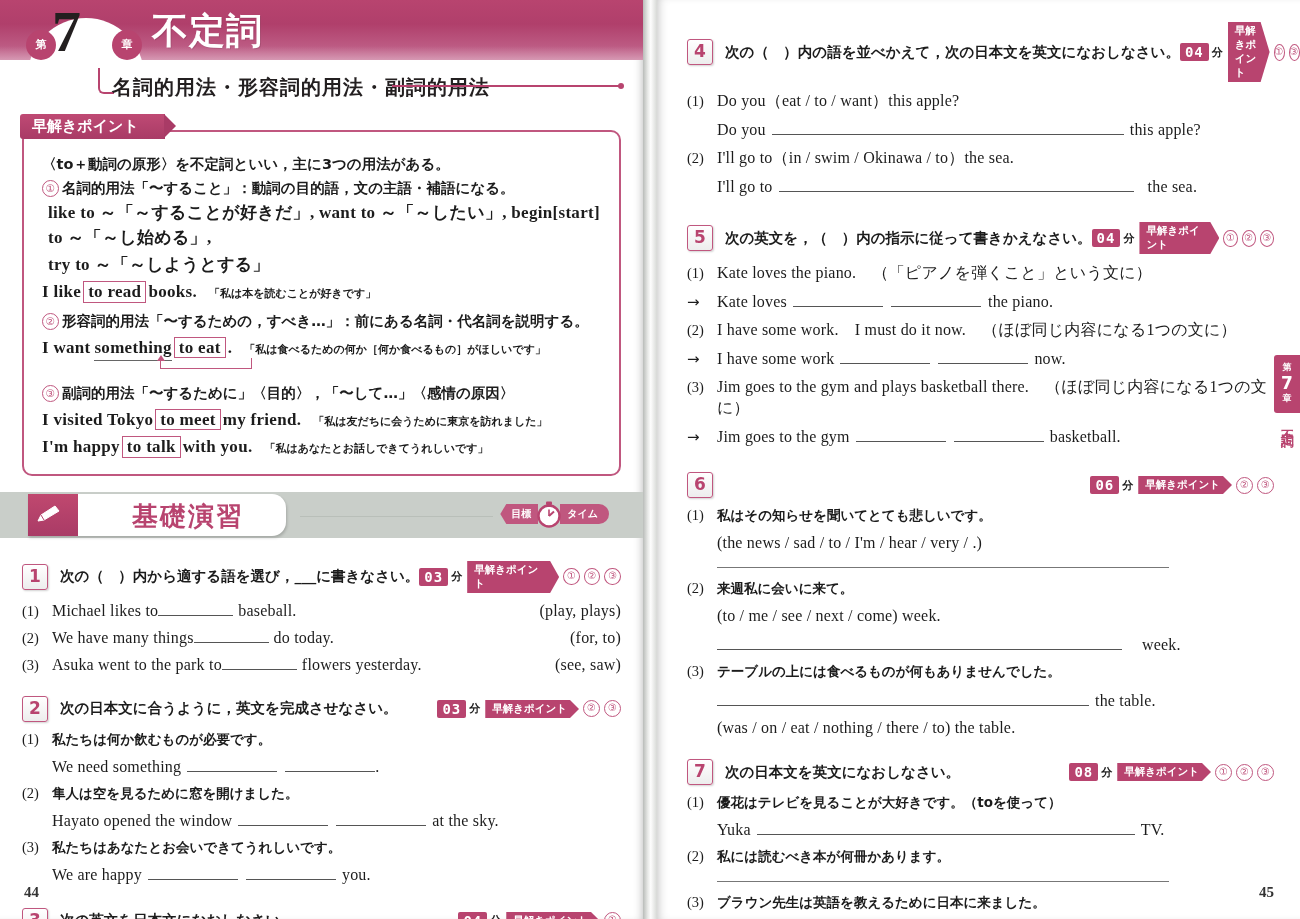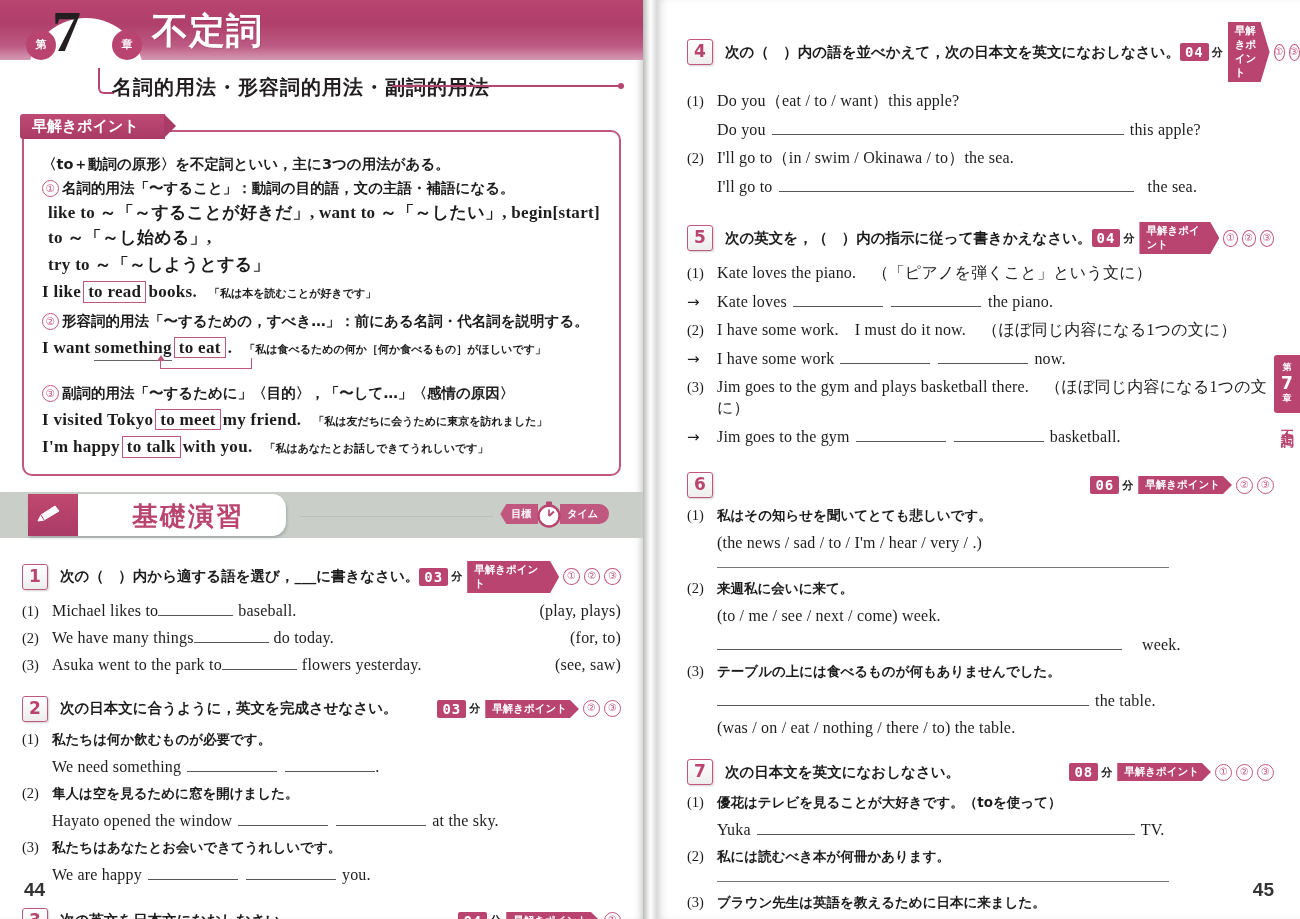--- a/index.html
+++ b/index.html
@@ -116,22 +116,22 @@
   .qline{font-size:15px;color:#1c1c1c;margin-top:9px;display:flex;align-items:baseline;}
   .qlab{width:30px;flex:0 0 auto;font-family:"Liberation Serif",serif;font-size:14.5px;}
   .qlab-ar{width:30px;flex:0 0 auto;font-family:"DejaVu Sans",sans-serif;font-size:15px;color:#1c1c1c;}
   .qtext{font-family:"Liberation Serif",serif;font-size:16px;letter-spacing:.2px;}
   .qtext-jp{font-family:"DejaVu Sans","Liberation Sans",sans-serif;font-size:13.5px;font-weight:bold;}
   .ans{display:inline-block;border-bottom:1px solid #555;vertical-align:-2px;}
   .b75{width:75px;}.b90{width:90px;}
   .indent{margin-left:30px;}
   .fullline{border-bottom:1px solid #777;height:1px;margin:14px 0 0 30px;}
 
-  .pageno{position:absolute;bottom:18px;font-size:19px;font-weight:bold;color:#333;
-    font-family:Liberation Sans, sans-serif;}
+  .pageno{position:absolute;bottom:18px;font-size:15px;font-weight:bold;color:#333;
+    font-family:Liberation Serif, serif;}
   .pageno-l{left:24px;}
   .pageno-r{right:26px;}
 
   
   .thumb{position:absolute;right:0;top:355px;width:26px;}
   .thumb-top{background:#b8446f;color:#fff;text-align:center;padding:6px 0 8px 0;
     font-family:"DejaVu Sans","Liberation Sans",sans-serif;font-weight:bold;
     border-radius:3px 0 0 3px;}
   .thumb-dai{font-size:9px;}
   .thumb-n{font-size:17px;line-height:18px;}

